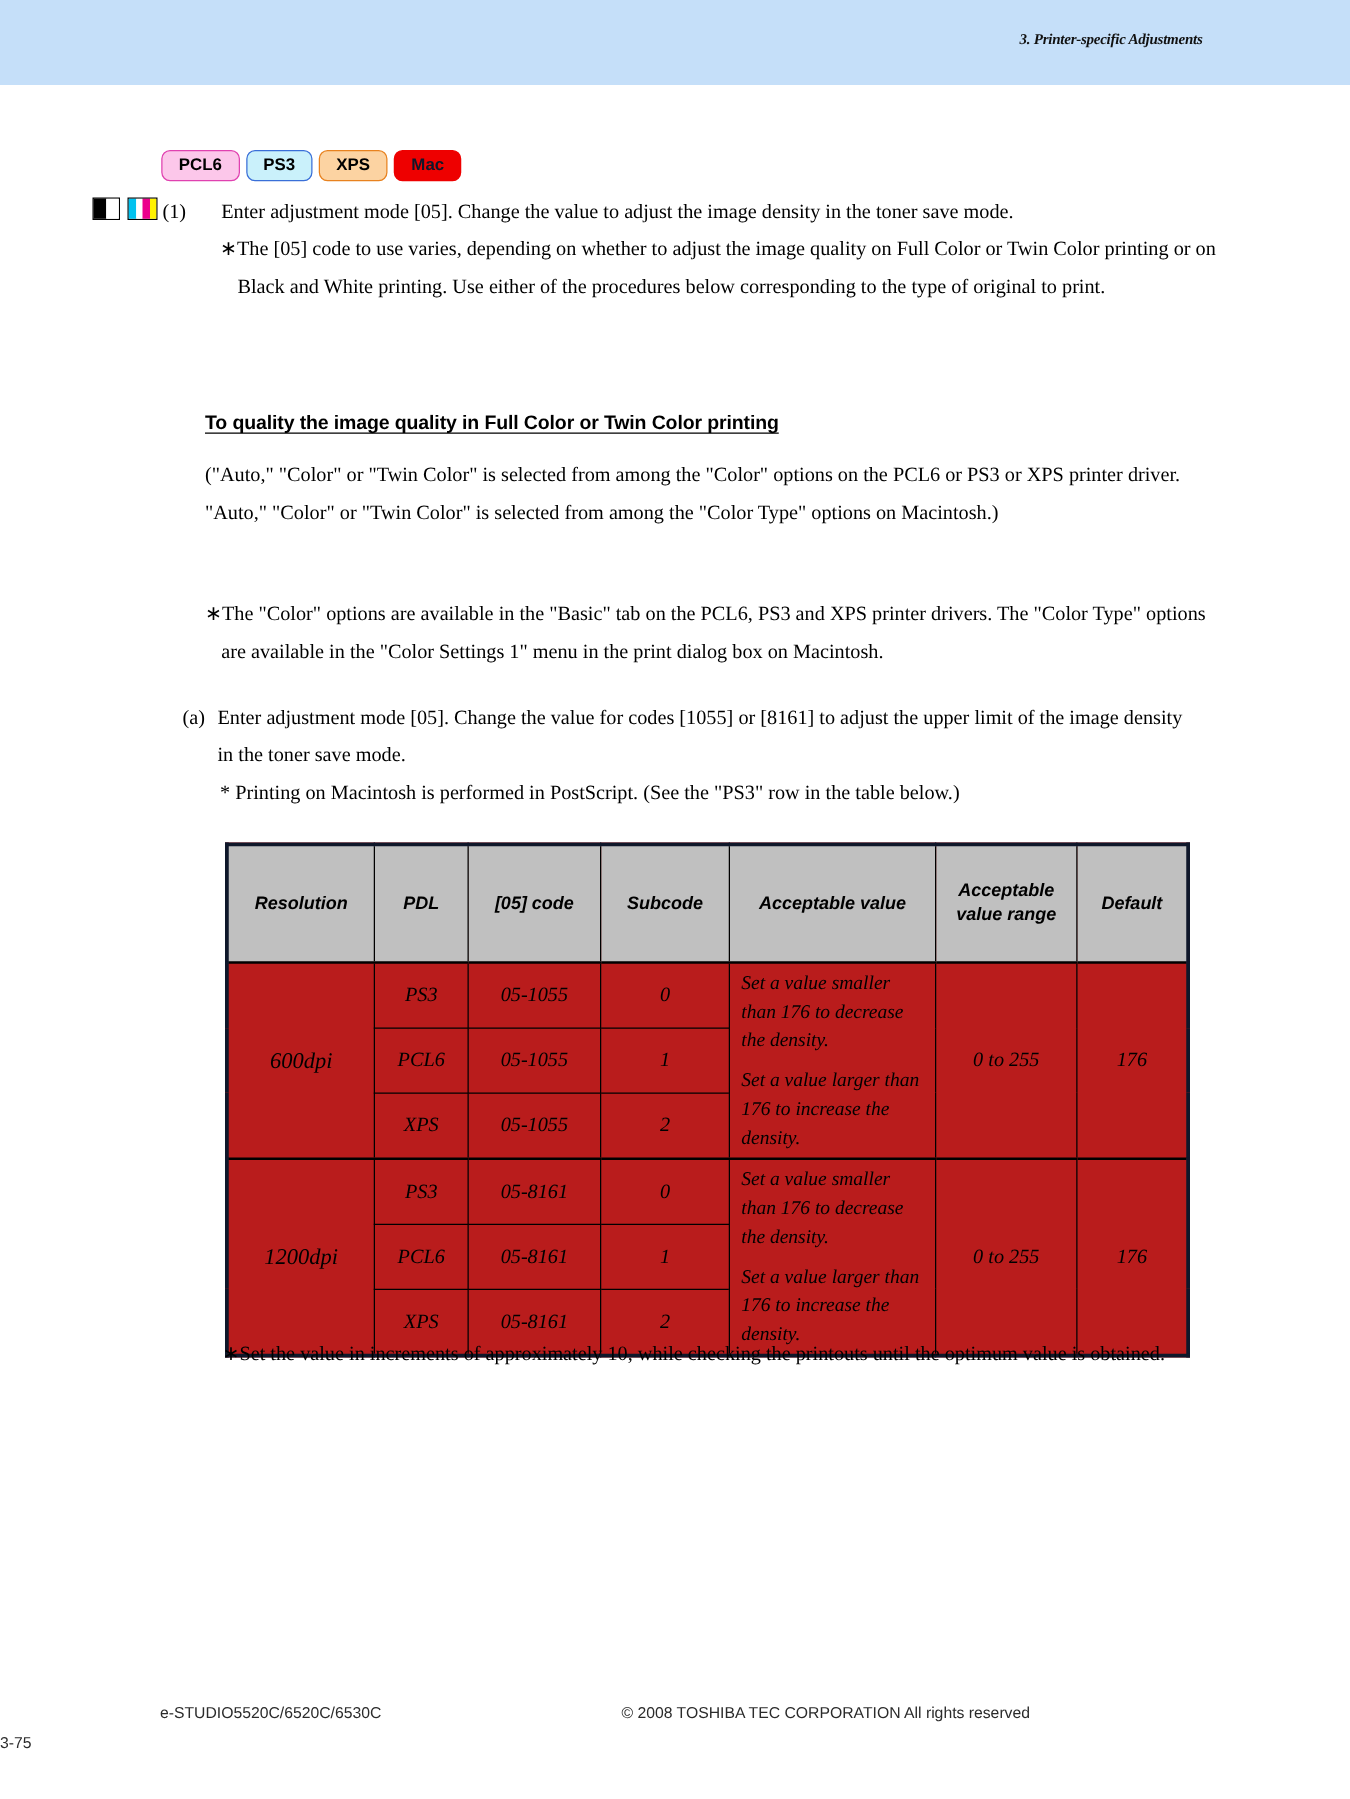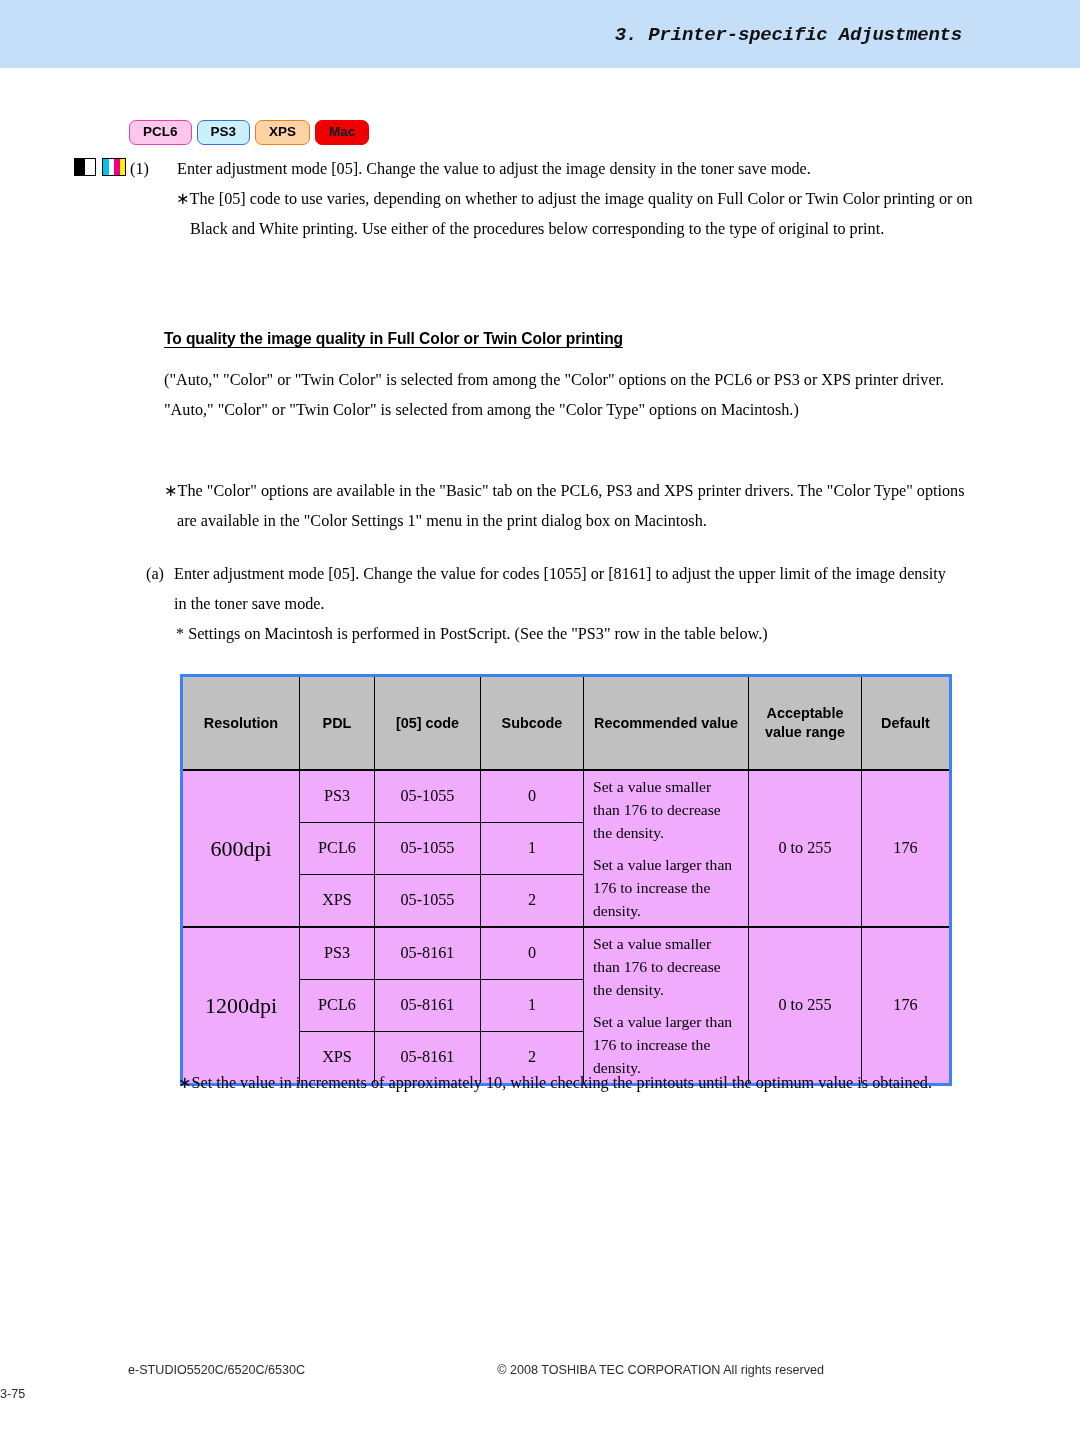--- a/index.html
+++ b/index.html
@@ -22,24 +22,24 @@
     top: 0; left: 0;
     width: 1080px;
     height: 68px;
     background: #c5dff9;
     box-sizing: border-box;
   }
   .page-header .hdr-text {
     position: absolute;
     right: 118px;
     top: 24px;
-    font-family: Liberation Mono, monospace;
+    font-family: Liberation Serif, serif;
     font-weight: bold;
     font-style: italic;
-    font-size: 19px;
+    font-size: 12px;
     letter-spacing: -0.2px;
     color: #111111;
     white-space: nowrap;
   }
 
   
   .content {
     position: absolute;
     top: 68px; left: 0;
     width: 1080px;
@@ -166,43 +166,44 @@
   }
 
   
   .spec-table {
     position: absolute;
     left: 180px;
     top: 606px;
     width: 769px;
     border-collapse: collapse;
     table-layout: fixed;
-    border: 3px solid #3b82f6;
-    background: #f0abfc;
+    border: 3px solid #0f172a;
+    background: #b91c1c;
+    font-style: italic;
   }
   .spec-table td, .spec-table th {
     border: 1px solid #000000;
     padding: 0;
     vertical-align: middle;
     text-align: center;
     font-family: "Liberation Serif", serif;
     font-size: 16.2px;
     color: #000000;
   }
   .spec-table thead th {
     background: #c0c0c0;
     font-family: "Liberation Sans", sans-serif;
     font-weight: bold;
     font-size: 14.4px;
     height: 92px;
     line-height: 19px;
     border-bottom: 2.5px solid #000000;
   }
   .spec-table tbody td { height: 48px; }
-  td.res-cell { font-size: 22px; }
+  td.res-cell { font-size: 18px; }
   td.rec-cell {
     text-align: left;
     padding: 4px 8px 4px 9px;
     line-height: 23px;
     vertical-align: top;
     font-size: 15.6px;
   }
   td.rec-cell .gap { display: block; height: 9px; }
   tr.group-start > td { border-top: 2.5px solid #000000; }
 
@@ -270,39 +271,39 @@
 
   <div class="para body-2">("Auto," "Color" or "Twin Color" is selected from among the "Color" options on the PCL6 or PS3 or XPS printer driver.  "Auto," "Color" or "Twin Color" is selected from among the "Color Type" options on Macintosh.)</div>
 
   <div class="para note-2">∗The "Color" options are available in the "Basic" tab on the PCL6, PS3 and XPS printer drivers.  The "Color Type" options are available in the "Color Settings 1" menu in the print dialog box on Macintosh.</div>
 
   <div class="para step-a">
     <span class="lbl">(a)</span>
     <span class="txt">Enter adjustment mode [05].  Change the value for codes [1055] or [8161] to adjust the upper limit of the image density in the toner save mode.</span>
   </div>
 
-  <div class="para note-3">* Settings on Macintosh is performed in PostScript.  (See the "PS3" row in the table below.)</div>
+  <div class="para note-3">* Printing on Macintosh is performed in PostScript.  (See the "PS3" row in the table below.)</div>
 
   <table class="spec-table">
     <colgroup>
       <col class="c-res">
         <col class="c-pdl">
         <col class="c-code">
         <col class="c-sub">
       <col class="c-rec">
         <col class="c-acc">
         <col class="c-def">
     </colgroup>
     <thead>
       <tr>
         <th>Resolution</th>
         <th>PDL</th>
         <th>[05] code</th>
         <th>Subcode</th>
-        <th>Recommended value</th>
+        <th>Acceptable value</th>
         <th>Acceptable value range</th>
         <th>Default</th>
       </tr>
     </thead>
     <tbody>
 
       <tr class="group-start">
         <td class="res-cell" rowspan="3">600dpi</td>
         <td>PS3</td>
         <td>05-1055</td>

